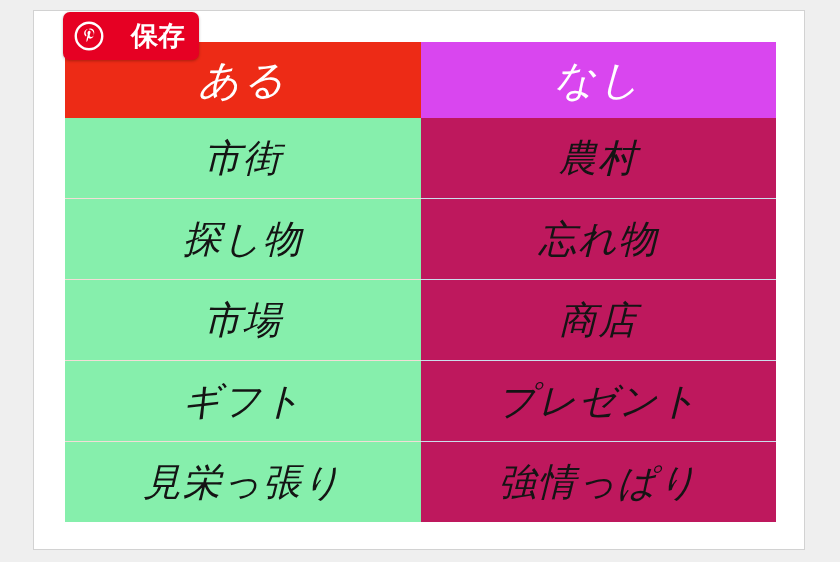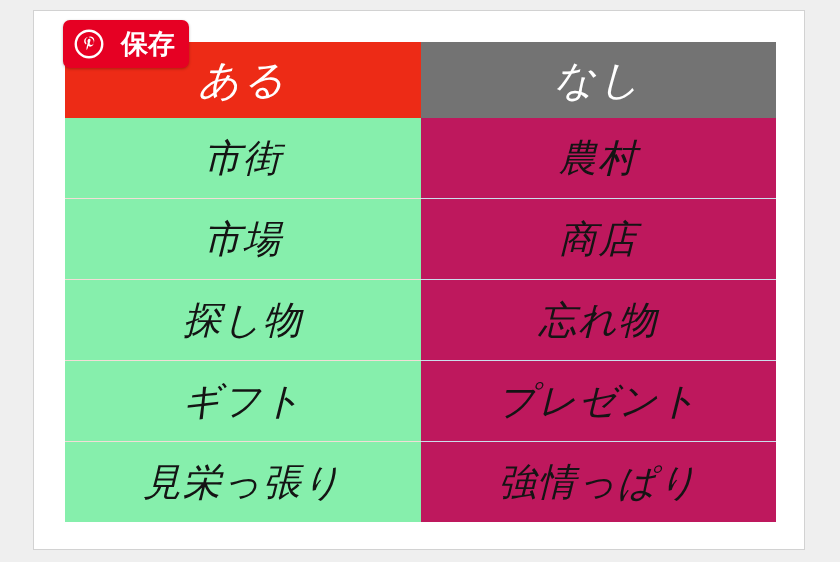--- a/index.html
+++ b/index.html
@@ -51,21 +51,21 @@
     font-weight: 400;
     font-size: 41px;
     color: #ffffff;
     letter-spacing: 0.06em;
   }
   .head-aru {
     background: #ed2b16;
     position: relative;
   }
   .head-nashi {
-    background: #737373;
+    background: #d946ef;
   }
 
   
   .body-cell {
     height: 80px;
     text-align: center;
     vertical-align: middle;
     font-size: 38px;
     color: #141414;
     letter-spacing: 0.04em;
@@ -80,25 +80,25 @@
   }
   tr:last-child .col-aru,
   tr:last-child .col-nashi {
     border-bottom: none;
   }
 
   
   .pin-save-btn {
     position: absolute;
     left: 29px;
-    top: 9px;
+    top: 1px;
     height: 48px;
     display: flex;
     align-items: center;
-    gap: 17px;
+    gap: 27px;
     padding: 0 14px 0 11px;
     background: #e60023;
     border-radius: 7px;
     box-shadow: 0 1px 3px rgba(0,0,0,0.28);
     cursor: pointer;
     box-sizing: border-box;
   }
   .pin-icon {
     width: 30px;
     height: 30px;
@@ -136,26 +136,26 @@
         <th class="head-cell head-aru">ある</th>
         <th class="head-cell head-nashi">なし</th>
       </tr>
     </thead>
     <tbody>
       <tr>
         <td class="body-cell col-aru">市街</td>
         <td class="body-cell col-nashi">農村</td>
       </tr>
       <tr>
+        <td class="body-cell col-aru">探し物</td>
+        <td class="body-cell col-nashi">忘れ物</td>
+      </tr>
+      <tr>
         <td class="body-cell col-aru">市場</td>
         <td class="body-cell col-nashi">商店</td>
-      </tr>
-      <tr>
-        <td class="body-cell col-aru">探し物</td>
-        <td class="body-cell col-nashi">忘れ物</td>
       </tr>
       <tr>
         <td class="body-cell col-aru">ギフト</td>
         <td class="body-cell col-nashi">プレゼント</td>
       </tr>
       <tr>
         <td class="body-cell col-aru">見栄っ張り</td>
         <td class="body-cell col-nashi">強情っぱり</td>
       </tr>
     </tbody>

